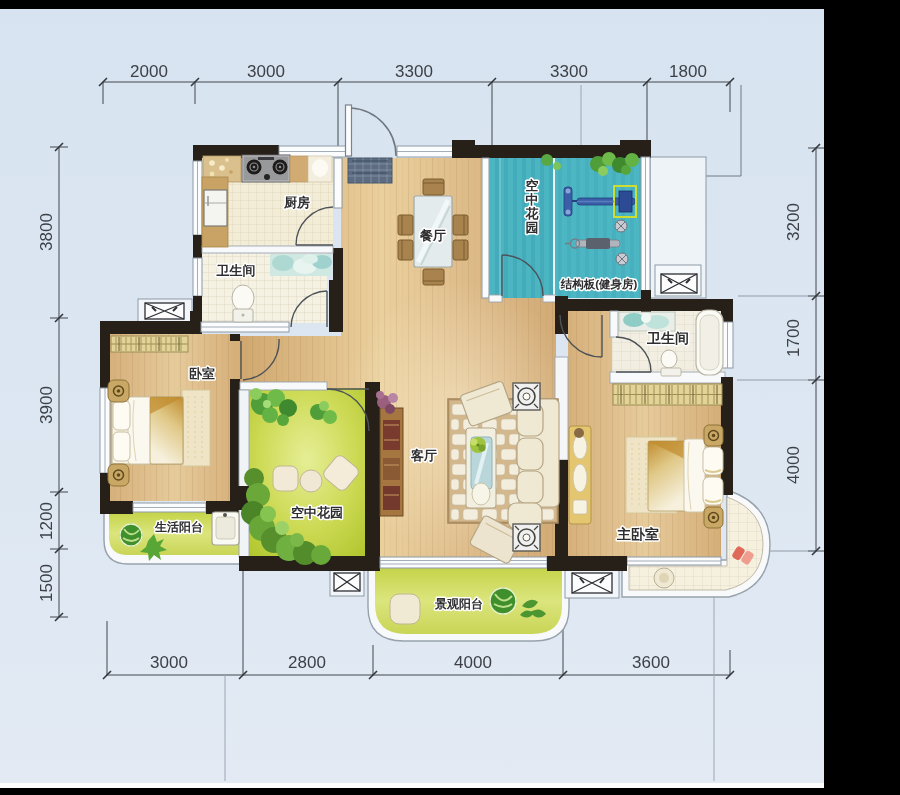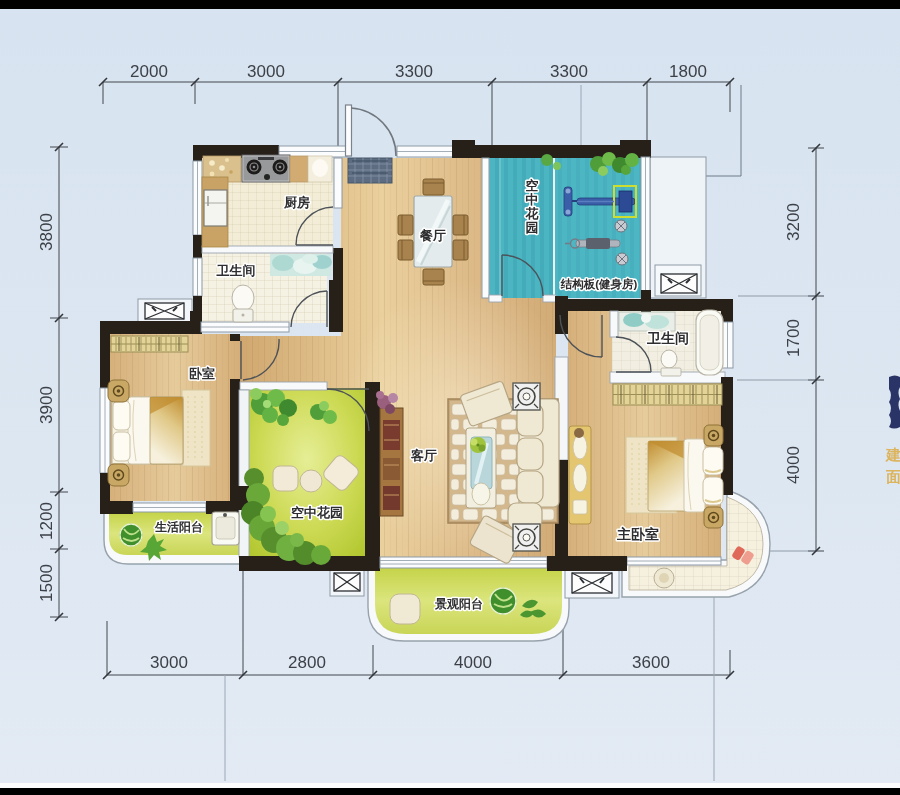--- a/index.html
+++ b/index.html
@@ -1,16 +1,16 @@
 <!DOCTYPE html>
 <html><head>
 <meta charset="utf-8">
 <style>
 html,body{margin:0;padding:0;background:#000;}
-#stage{position:relative;width:900px;height:795px;overflow:hidden;background:#dbe6f1;font-family:"Liberation Sans", sans-serif;}
+#stage{position:relative;width:824px;height:795px;overflow:hidden;background:#dbe6f1;font-family:"Liberation Sans", sans-serif;}
 svg{display:block;filter:blur(0.4px)}
 </style>
 </head>
 <body>
 <div id="stage">
 <svg width="900" height="795" viewBox="0 0 900 795">
 <defs>
 <linearGradient id="bgg" x1="0" y1="0" x2="0" y2="1">
 <stop offset="0" stop-color="#d7e3f0"></stop>
           <stop offset="0.6" stop-color="#dde7f2"></stop>

